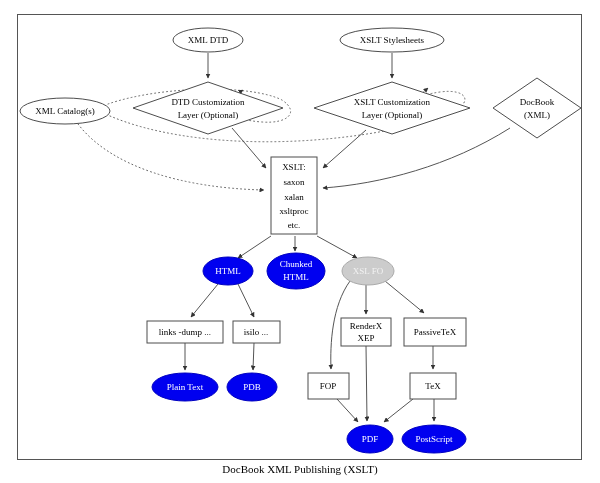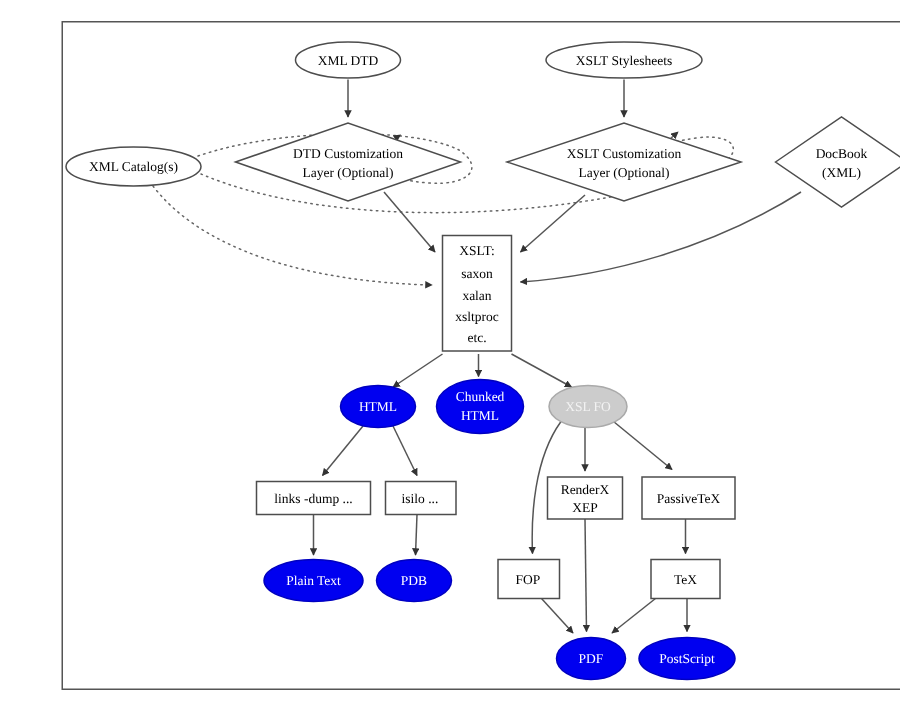--- a/index.html
+++ b/index.html
@@ -10,21 +10,20 @@
   body {
     width: 600px;
     height: 483px;
     font-family: "Liberation Serif", serif;
     overflow: hidden;
   }
   #figure {
     position: relative;
     width: 520px;
     height: 483px;
-    margin-left: 24px;
   }
   #frame {
     position: absolute;
     left: 17px;
     top: 14px;
     width: 565px;
     height: 446px;
     border: 1px solid #555555;
     box-sizing: border-box;
     background: #ffffff;
@@ -264,14 +263,15 @@
       </g>
 
       <g>
         <ellipse class="shape-blue" cx="434" cy="439" rx="32" ry="14"></ellipse>
         <text class="node-label lbl-light" x="434" y="440">PostScript</text>
       </g>
 
     </g>
   </svg>
 
+  <div id="caption">DocBook XML Publishing (XSLT)</div>
 
 </div>
 
 </body></html>

